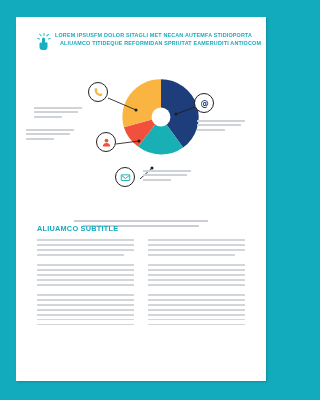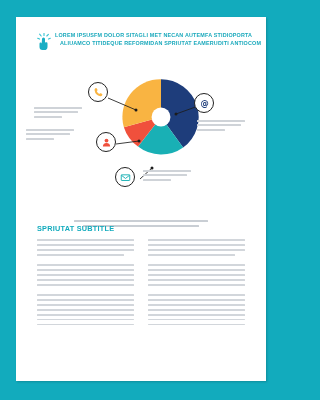--- a/index.html
+++ b/index.html
@@ -190,21 +190,21 @@
       </div>
     </div>
 
     <div id="caption">
       <div class="cl c1">Lorem ipsum dolor sit amet necan aute</div>
       <div class="cl c2">iportaste aliuamco tidieque reformidan</div>
     </div>
   </div>
 
   <div id="contents">
-    <div id="contents-title">SPRIUTAT SUBTITLE</div>
+    <div id="contents-title">ALIUAMCO SUBTITLE</div>
     <div id="cols">
 
       <div class="col">
         <div class="para">
           <div class="tl full">Lorem ipsum dolor sit amet, nisl an autem facilisiqu</div>
           <div class="tl full">aliuamco tidieque reformidans pri ut, at eam eruditi</div>
           <div class="tl full">ain conspectitur. Aperiri iracunda at vix, quod nemo</div>
           <div class="tl short">era ut ducesium detracto an mel. No door verearg</div>
         </div>
         <div class="para">

